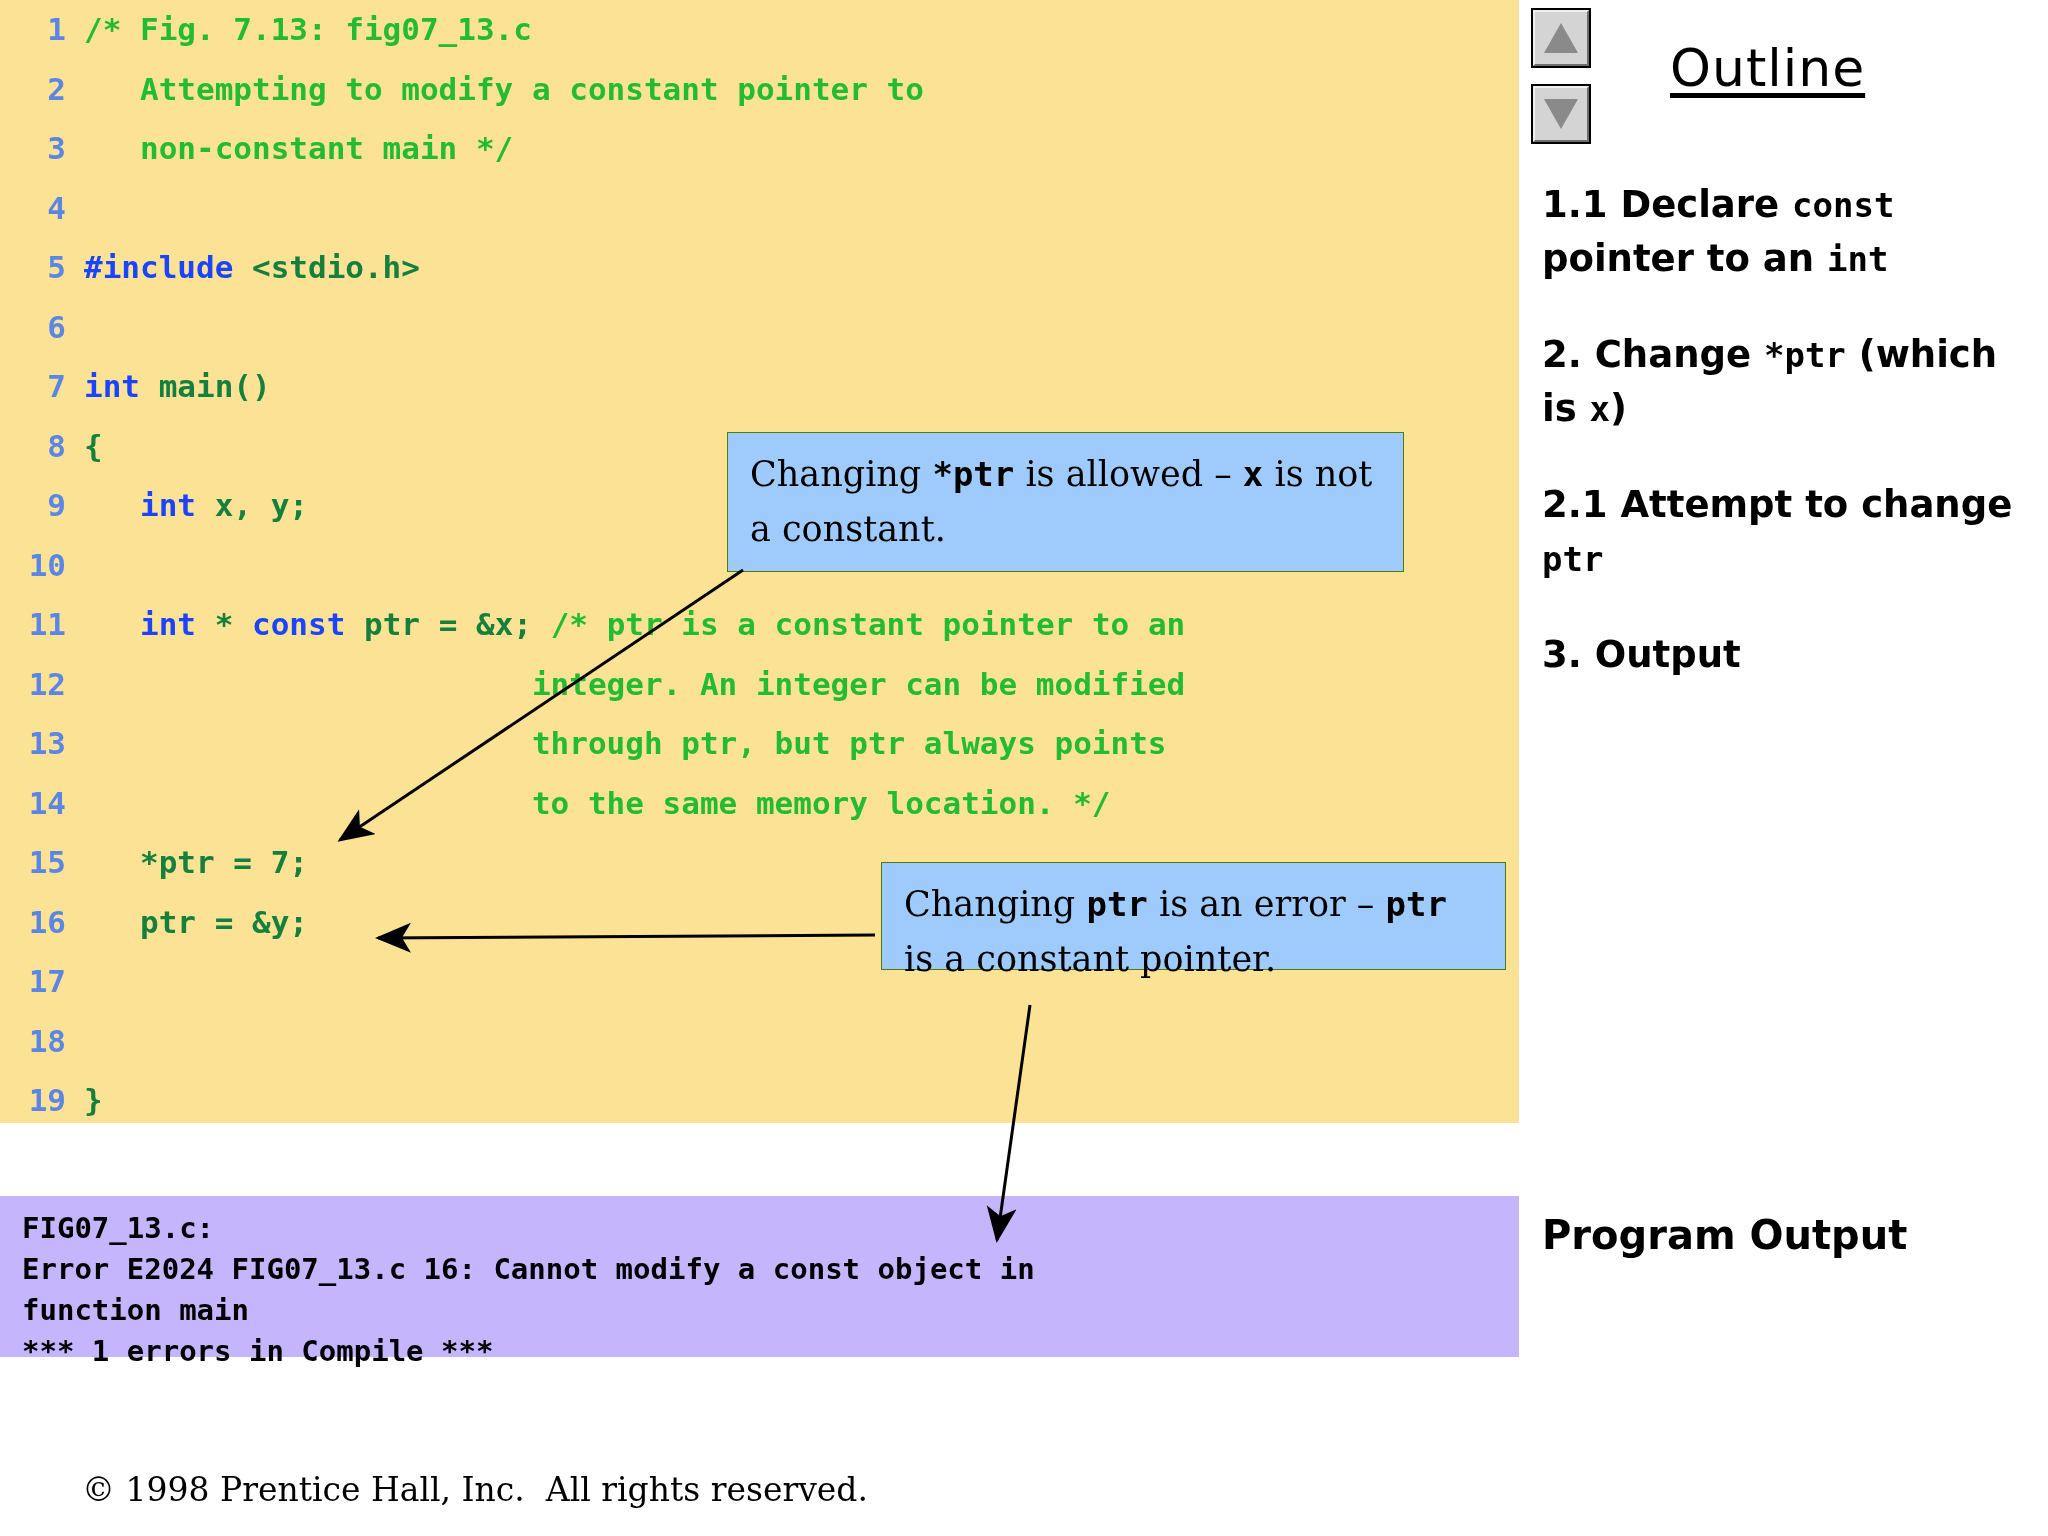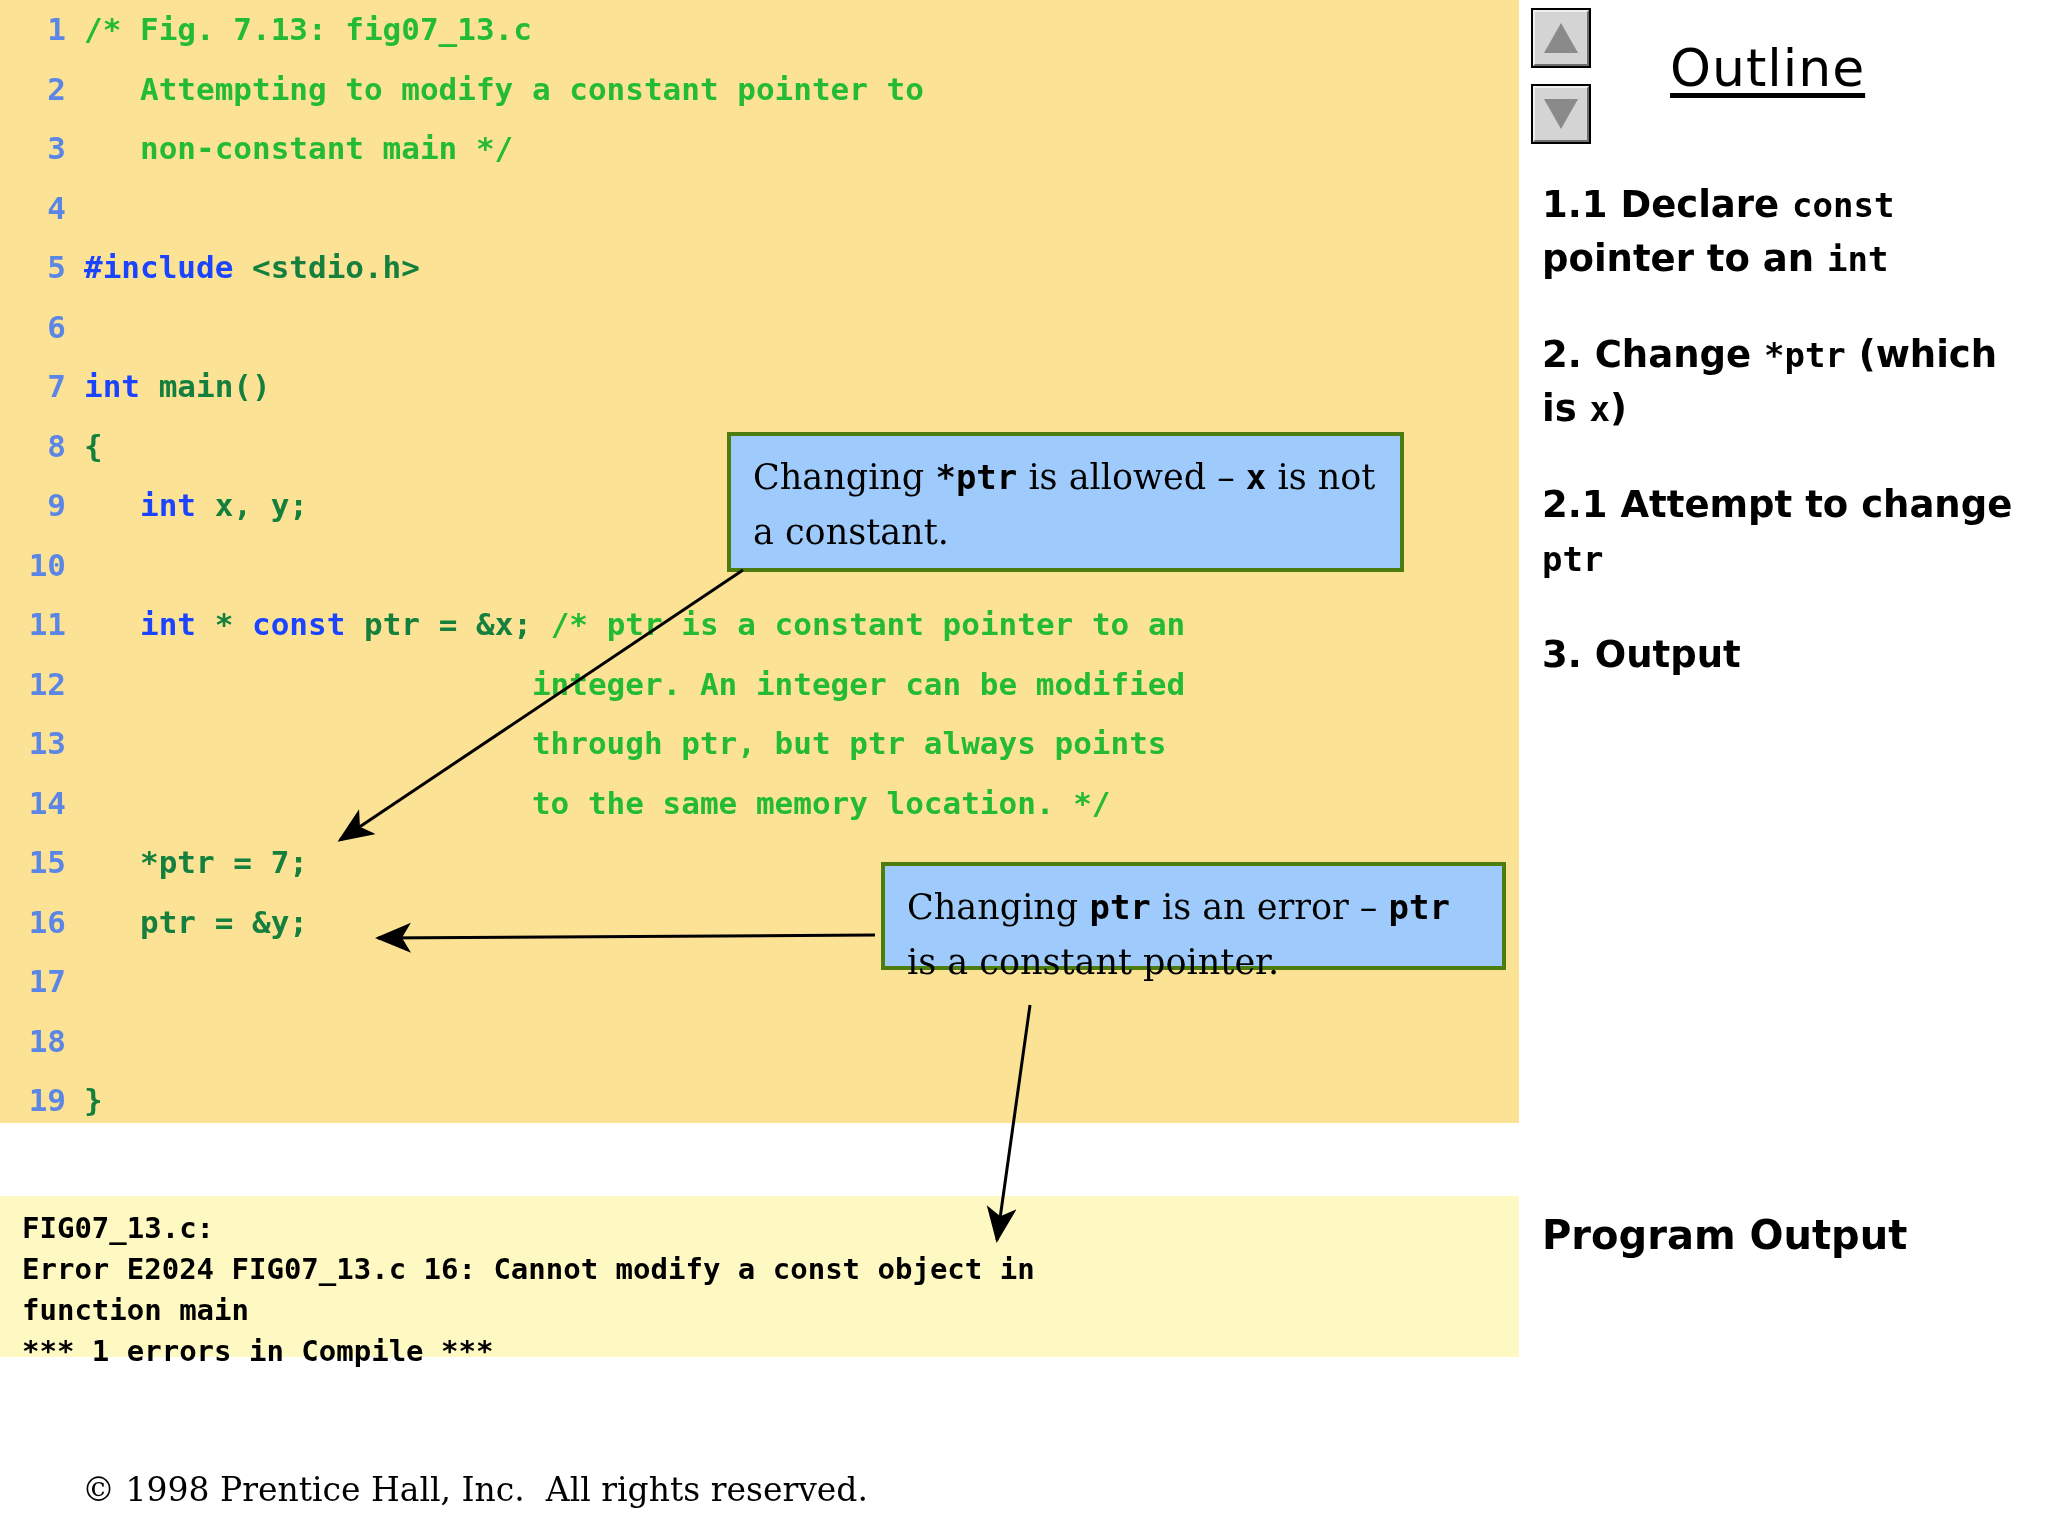--- a/index.html
+++ b/index.html
@@ -41,21 +41,21 @@
   .code-text{
     position:absolute;left:84px;top:0;white-space:pre;
   }
   .kw{color:#1a44ff;}
   .cm{color:#22bb33;}
   .id{color:#15803d;}
 
   
   .out-panel{
     position:absolute;left:0;top:1196px;width:1519px;height:161px;
-    background:#fef9c3;
+    background:#c4b5fd;
   }
   .out-line{
     position:relative;
     margin-left:22px;
     height:41px;
     line-height:41px;
     font-family:"DejaVu Sans Mono","Liberation Mono",monospace;
     font-size:29px;
     font-weight:bold;
     color:#000;
@@ -123,21 +123,21 @@
   .prog-out-label{
     position:absolute;left:12px;top:1212px;
     font-family:"DejaVu Sans","Liberation Sans",sans-serif;
     font-weight:bold;font-size:40px;color:#000;
   }
 
   
   .callout{
     position:absolute;
     background:#9ecbfb;
-    border:4px solid #4d7c0f;
+    border:1px solid #4d7c0f;
     box-sizing:border-box;
     font-family:"DejaVu Serif","Liberation Serif",serif;
     font-size:35px;
     line-height:55px;
     color:#000;
     padding:14px 20px 14px 22px;
   }
   .callout .mono{
     font-family:"DejaVu Sans Mono","Liberation Mono",monospace;
     font-weight:bold;

